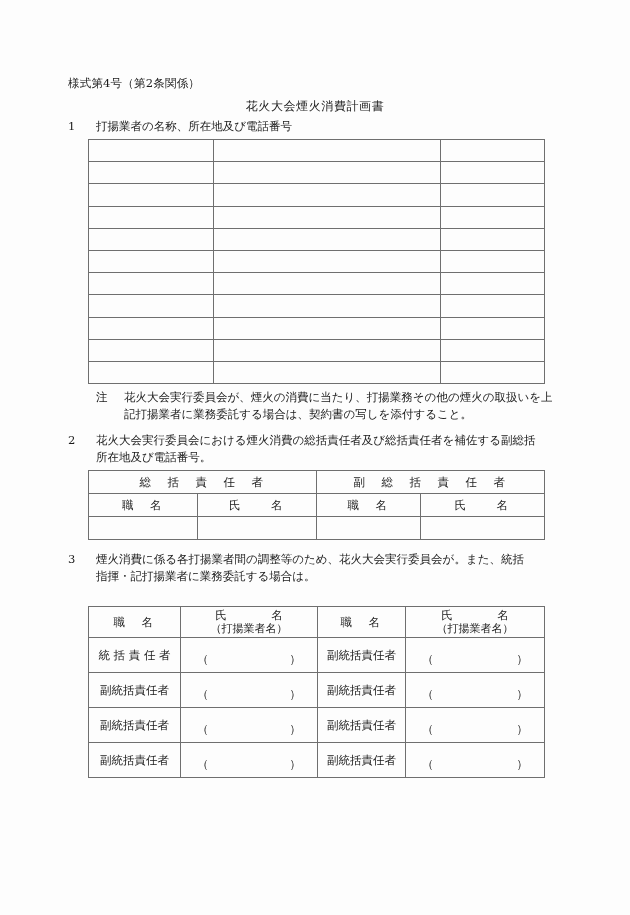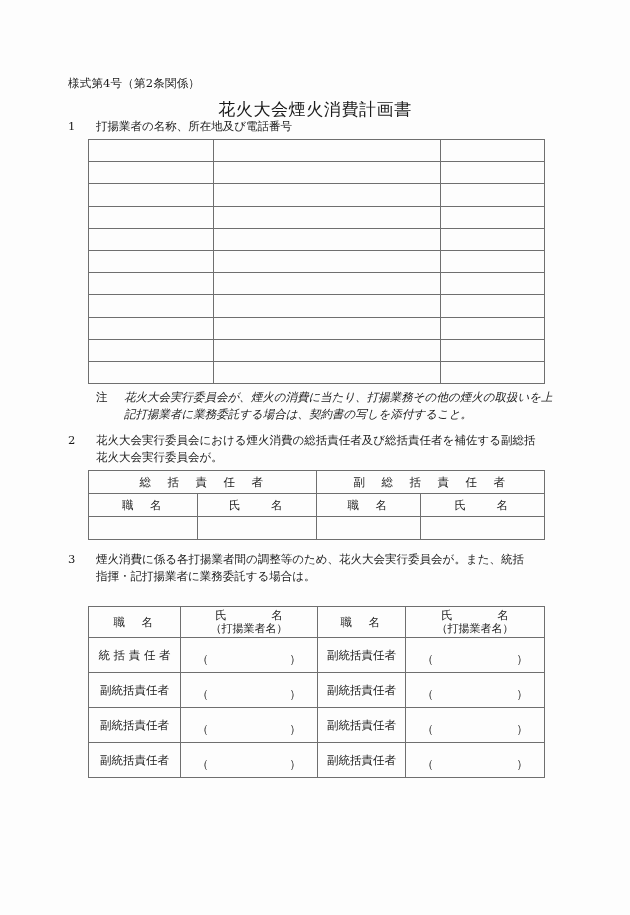--- a/index.html
+++ b/index.html
@@ -33,21 +33,21 @@
     font-size: 11.5px;
     letter-spacing: 0.2px;
     white-space: nowrap;
   }
   .doc-title {
     position: absolute;
     left: 0;
     top: 98px;
     width: 630px;
     text-align: center;
-    font-size: 17px;
+    font-size: 12px;
     letter-spacing: 0.6px;
   }
 
   .section {
     position: absolute;
     left: 68px;
     width: 500px;
     font-size: 11.5px;
     line-height: 17px;
   }
@@ -80,21 +80,20 @@
     left: 0;
     top: 0;
     width: 20px;
   }
   .note .body {
     margin-left: 28px;
   }
   .note .body .ln {
     display: block;
     white-space: nowrap;
-    font-style: italic;
   }
 
   
   table.form-table {
     position: absolute;
     border-collapse: collapse;
     table-layout: fixed;
     font-size: 11.5px;
     background: #ffffff;
   }
@@ -228,21 +227,21 @@
     <div class="body">
       <span class="ln">花火大会実行委員会が、煙火の消費に当たり、打揚業務その他の煙火の取扱いを上</span>
       <span class="ln">記打揚業者に業務委託する場合は、契約書の写しを添付すること。</span>
     </div>
   </div>
 
   <div class="section" id="sec2" style="top:432px;">
     <span class="num">2</span>
     <div class="body">
       <span class="ln">花火大会実行委員会における煙火消費の総括責任者及び総括責任者を補佐する副総括</span>
-      <span class="ln">花火大会実行委員会が。</span>
+      <span class="ln">所在地及び電話番号。</span>
     </div>
   </div>
 
   <table class="form-table" id="table2">
     <colgroup>
       <col style="width:109px">
         <col style="width:119px">
         <col style="width:104px">
         <col style="width:124px">
     </colgroup>

